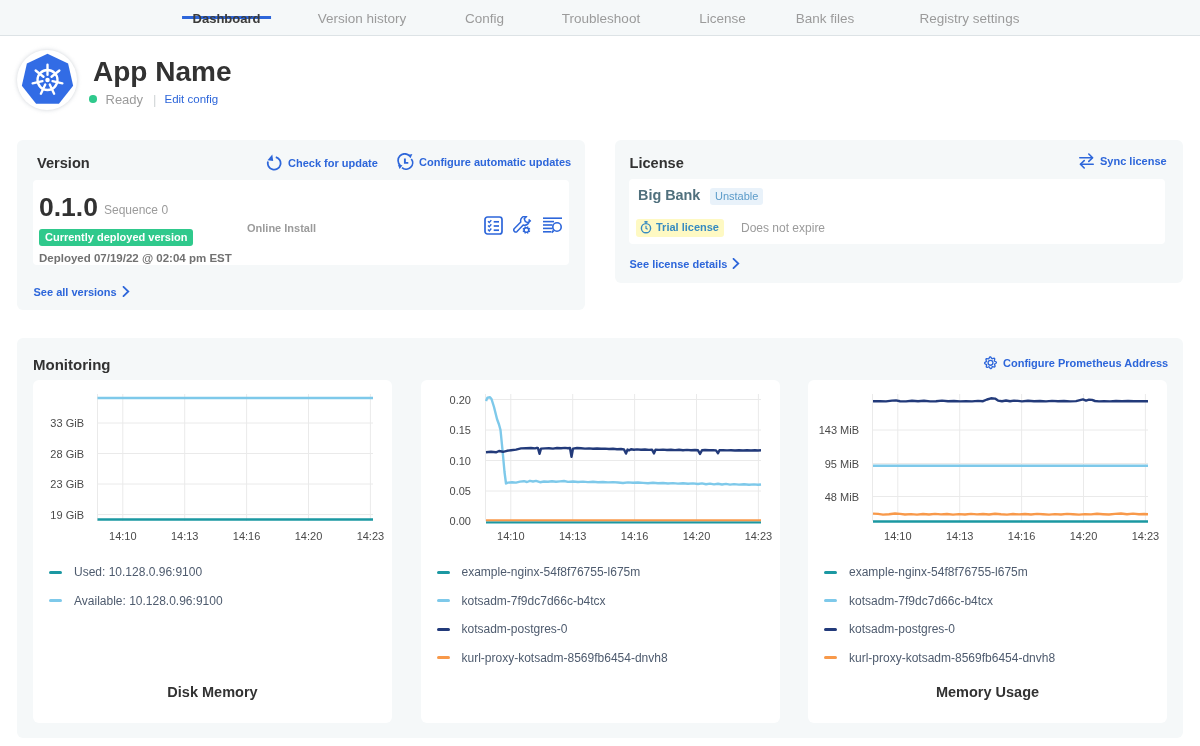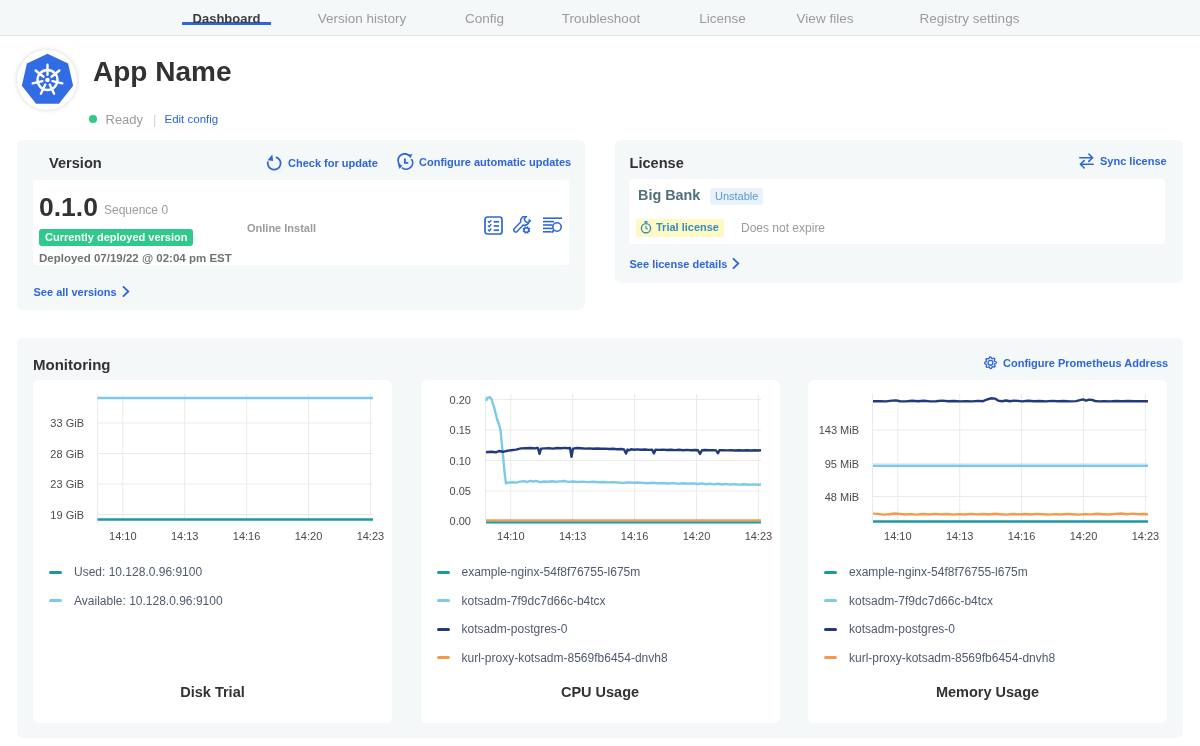--- a/index.html
+++ b/index.html
@@ -1,26 +1,26 @@
 <!DOCTYPE html>
 <html><head>
 <meta charset="utf-8">
 <style>
 * { margin:0; padding:0; box-sizing:border-box; }
 html,body { width:1200px; height:746px; background:#ffffff; font-family:"Liberation Sans", sans-serif; overflow:hidden; }
 #page { position:relative; width:1200px; height:746px; }
 .abs { position:absolute; }
 
 #nav { position:absolute; top:0; left:0; width:1200px; height:36px; background:#f5f8f9; border-bottom:1px solid #dde3e6; }
-.tab { position:absolute; top:0; height:25px; line-height:37px; font-size:13.5px; color:#9b9b9b; transform:translateX(-50%); white-space:nowrap; }
+.tab { position:absolute; top:0; height:19px; line-height:37px; font-size:13.5px; color:#9b9b9b; transform:translateX(-50%); white-space:nowrap; }
 .tab.active { color:#3c3c3c; font-weight:bold; font-size:13px; border-bottom:3px solid #2d66da; padding:0 11px; }
 
 .applogo { position:absolute; left:17px; top:50px; width:60px; height:60px; background:#fff; border-radius:50%; box-shadow:0 0 4px rgba(150,160,170,0.45); display:flex; align-items:center; justify-content:center; }
 #appname { position:absolute; left:93px; top:55px; font-size:28px; line-height:34px; font-weight:bold; color:#323232; }
-#readyrow { position:absolute; left:89px; top:112px; height:14px; display:flex; align-items:center; font-size:13px; color:#9b9b9b; }
+#readyrow { position:absolute; left:89px; top:92px; height:14px; display:flex; align-items:center; font-size:13px; color:#9b9b9b; }
 .gdot { width:7.5px; height:7.5px; border-radius:50%; background:#2fc98c; margin-right:9px; }
 .sep { color:#d0d4d6; margin:0 8px 0 10px; font-size:13px; }
 a.blue { color:#2d66da; text-decoration:none; font-weight:normal; }
 
 .card { position:absolute; background:#f5f8f9; border-radius:6px; }
 .cardh { position:absolute; font-size:14.6px; line-height:14px; font-weight:bold; color:#323232; }
 .whitebox { position:absolute; background:#ffffff; border-radius:4px; }
 .toplink { position:absolute; font-size:11px; line-height:17px; font-weight:bold; color:#2d66da; white-space:nowrap; }
 .toplink svg { vertical-align:-4px; margin-right:5px; }
 .badge-green { position:absolute; background:#2fc98c; color:#fff; font-size:11px; line-height:11px; font-weight:bold; padding:3px 6px 3.5px 6px; border-radius:3px; }
@@ -39,21 +39,21 @@
 </style>
 </head>
 <body>
 <div id="page">
   <div id="nav">
     <div class="tab active" style="left:226.5px;">Dashboard</div>
     <div class="tab" style="left:362px;">Version history</div>
     <div class="tab" style="left:484.5px;">Config</div>
     <div class="tab" style="left:601px;">Troubleshoot</div>
     <div class="tab" style="left:722.5px;">License</div>
-    <div class="tab" style="left:825px;">View files</div>
+    <div class="tab" style="left:825px;">Bank files</div>
     <div class="tab" style="left:969.5px;">Registry settings</div>
   </div>
 
   <div class="applogo">
     <svg width="55" height="56" viewBox="0 0 48 50">
       <polygon points="24.0,1.5 42.4,10.3 46.9,30.2 34.2,46.2 13.8,46.2 1.1,30.2 5.6,10.3" fill="#326ce5"></polygon>
       <g stroke="#ffffff" fill="none" stroke-width="2.1" stroke-linecap="round">
         <circle cx="24" cy="25" r="8.9"></circle>
         <line x1="24.0" y1="20.4" x2="24.0" y2="11.4"></line>
         <line x1="27.6" y1="22.1" x2="34.6" y2="16.5"></line>
@@ -63,21 +63,21 @@
         <line x1="19.5" y1="26.0" x2="10.7" y2="28.0"></line>
         <line x1="20.4" y1="22.1" x2="13.4" y2="16.5"></line>
       </g>
       <circle cx="24" cy="25" r="2.0" fill="#ffffff"></circle>
     </svg>
   </div>
   <div id="appname">App Name</div>
   <div id="readyrow"><span class="gdot"></span>Ready<span class="sep">|</span><a class="blue" style="font-size:11.5px;">Edit config</a></div>
 
   <div class="card" style="left:17px; top:140px; width:568px; height:170px;">
-    <div class="cardh" style="left:32px; top:16px;">Version</div>
+    <div class="cardh" style="left:20px; top:16px;">Version</div>
     <div class="toplink" style="left:249px; top:13px;"><svg width="17" height="18" viewBox="0 0 17 18">
           <path d="M9.8 4.05 A6.4 6.4 0 1 1 2.0 8.6" fill="none" stroke="#2d66da" stroke-width="1.8"></path>
           <path d="M6.3 1.6 L7.2 7.9 L1.5 7.2 Z" fill="#2d66da"></path>
         </svg>Check for update</div>
     <div class="toplink" style="left:380px; top:13px;"><svg width="17" height="17" viewBox="0 0 17 17">
           <path d="M12.4 2.6 A6.4 6.4 0 0 0 3.2 12.4" fill="none" stroke="#2d66da" stroke-width="1.7"></path>
           <path d="M5.0 14.6 A6.4 6.4 0 0 0 14.3 5.9" fill="none" stroke="#2d66da" stroke-width="1.7"></path>
           <path d="M15.4 1.0 L10.7 1.9 L13.5 5.2 Z" fill="#2d66da"></path>
           <path d="M0.9 11.8 L5.5 12.3 L2.6 16.0 Z" fill="#2d66da"></path>
           <path d="M7.9 5.6 L7.9 9.9 L11.3 9.9" fill="none" stroke="#2d66da" stroke-width="1.9"></path>
@@ -198,21 +198,21 @@
       </g>
     </svg>
     <div class="legrow" style="top:187px;">
         <span class="legdash" style="background:#1b98a2;"></span>
         <span class="legtxt">Used: 10.128.0.96:9100</span>
       </div>
     <div class="legrow" style="top:215.5px;">
         <span class="legdash" style="background:#7ec9ea;"></span>
         <span class="legtxt">Available: 10.128.0.96:9100</span>
       </div>
-    <div class="charttitle" style="top:304px;">Disk Trial</div>
+    <div class="charttitle" style="top:304px;">Disk Memory</div>
   </div>
 
   <div class="chartcard" style="left:420.5px;">
     <svg width="359" height="165" style="position:absolute; top:0; left:0;">
       <g stroke="#eaeaea" stroke-width="1">
         <line x1="64.5" y1="14" x2="64.5" y2="141"></line>
         <line x1="89.8" y1="14" x2="89.8" y2="141"></line>
         <line x1="151.7" y1="14" x2="151.7" y2="141"></line>
         <line x1="213.6" y1="14" x2="213.6" y2="141"></line>
         <line x1="275.5" y1="14" x2="275.5" y2="141"></line>
@@ -251,21 +251,20 @@
         <span class="legtxt">kotsadm-7f9dc7d66c-b4tcx</span>
       </div>
     <div class="legrow" style="top:244px;">
         <span class="legdash" style="background:#223a7a;"></span>
         <span class="legtxt">kotsadm-postgres-0</span>
       </div>
     <div class="legrow" style="top:272.5px;">
         <span class="legdash" style="background:#f8994a;"></span>
         <span class="legtxt">kurl-proxy-kotsadm-8569fb6454-dnvh8</span>
       </div>
-    <div class="charttitle" style="top:304px;">CPU Usage</div>
   </div>
 
   <div class="chartcard" style="left:808px;">
     <svg width="359" height="165" style="position:absolute; top:0; left:0;">
       <g stroke="#eaeaea" stroke-width="1">
         <line x1="64.5" y1="14" x2="64.5" y2="141"></line>
         <line x1="89.8" y1="14" x2="89.8" y2="141"></line>
         <line x1="151.7" y1="14" x2="151.7" y2="141"></line>
         <line x1="213.6" y1="14" x2="213.6" y2="141"></line>
         <line x1="275.5" y1="14" x2="275.5" y2="141"></line>

